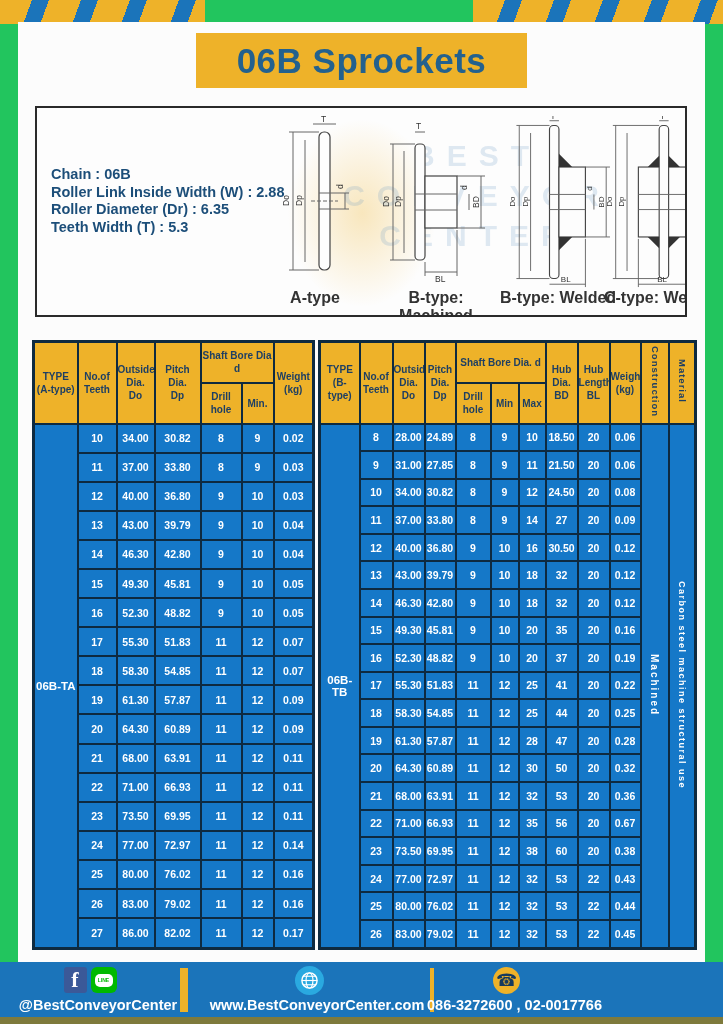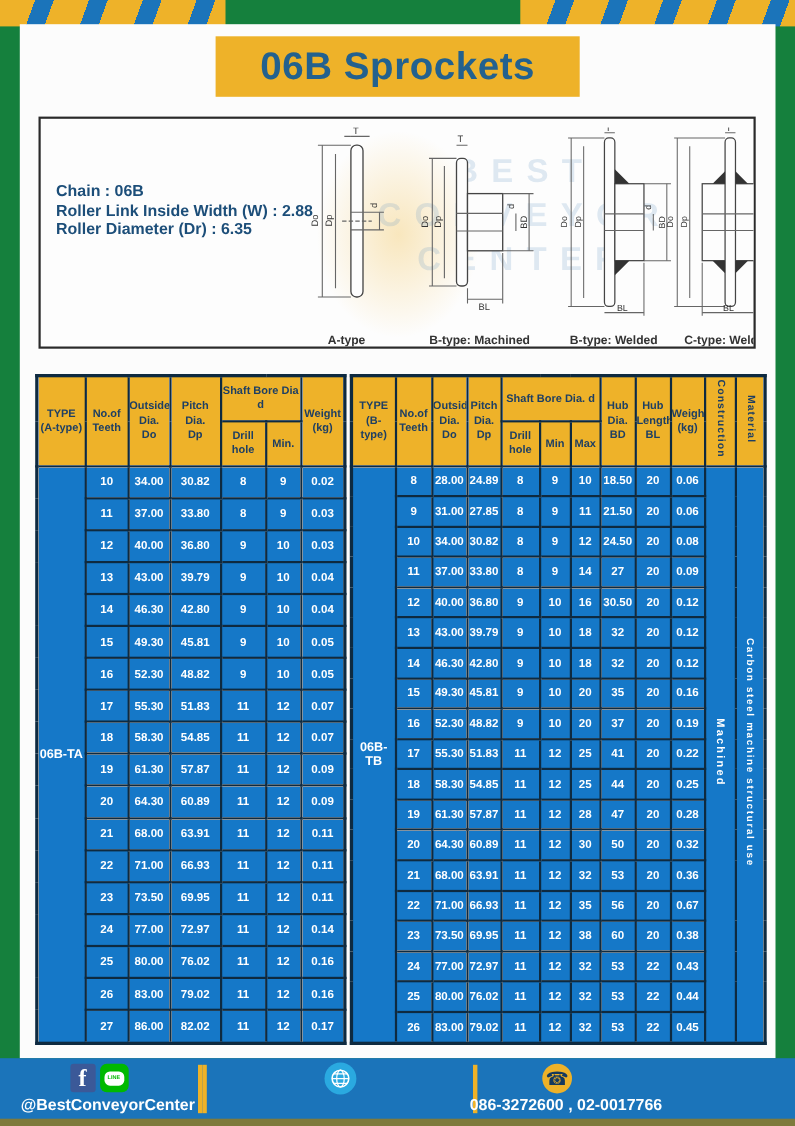--- a/index.html
+++ b/index.html
@@ -1,16 +1,16 @@
 <!DOCTYPE html>
 <html><head>
 <meta charset="utf-8">
 <style>
   html,body{margin:0;padding:0;background:#666;}
-  .page{position:relative;width:723px;height:1024px;background:#15803d;overflow:hidden;
+  .page{position:relative;width:723px;height:1024px;background:#22c55e;overflow:hidden;
         font-family:"Liberation Sans",sans-serif;margin:0 auto;}
   .stripes{position:absolute;top:0;height:24px;}
   .stripes-left{left:0;width:205px;background:repeating-linear-gradient(110deg,#eeb229 0 30px,#1b74ba 30px 46px);}
   .stripes-right{right:0;width:250px;background:repeating-linear-gradient(110deg,#eeb229 0 30px,#1b74ba 30px 46px);}
   .content{position:absolute;left:18px;top:22px;width:687px;height:940px;background:#fcfcfc;}
 
   
   .title-banner{position:absolute;left:178px;top:11px;width:331px;height:55px;background:#eeb229;
         display:flex;align-items:center;justify-content:center;}
   .title-banner h1{margin:0;font-size:35px;letter-spacing:.5px;color:#23618e;font-weight:bold;}
@@ -18,21 +18,21 @@
   
   .spec-panel{position:absolute;left:17px;top:84px;width:652px;height:211px;background:#fdfdfd;
         border:2px solid #2a2a2a;box-sizing:border-box;overflow:hidden;}
   .spec-lines{position:absolute;left:14px;top:58px;color:#1c4e79;font-weight:bold;font-size:14.5px;line-height:17.5px;}
   .watermark{position:absolute;left:250px;top:28px;width:380px;text-align:center;
         color:rgba(100,150,195,.20);font-weight:bold;font-size:30px;letter-spacing:12px;line-height:40px;pointer-events:none;}
   .wm-blob{position:absolute;left:250px;top:10px;width:150px;height:190px;
         background:radial-gradient(ellipse at center,rgba(238,178,41,.30),rgba(238,178,41,0) 70%);pointer-events:none;}
   .diagram{position:absolute;top:8px;text-align:center;}
   .diagram svg{display:block;margin:0 auto;}
-  .diagram .dlabel{font-size:11px;color:#333;font-weight:bold;margin-top:16px;}
+  .diagram .dlabel{font-size:16px;color:#333;font-weight:bold;margin-top:1px;}
   .dg-line{stroke:#666;stroke-width:1;fill:none;}
   .dg-part{stroke:#444;stroke-width:1.2;fill:#fdfdfd;}
   .dg-fill{fill:#333;stroke:none;}
   .dg-txt{font-size:8.5px;fill:#333;font-family:"Liberation Sans",sans-serif;}
 
   
   table{border-collapse:collapse;table-layout:fixed;position:absolute;top:318px;height:610px;}
   .tbl-left{left:14px;width:280px;}
   .tbl-right{left:300px;width:376px;}
   th,td{border:2px solid #0e2a40;padding:0;text-align:center;vertical-align:middle;overflow:hidden;}
@@ -81,20 +81,21 @@
       <div class="watermark">
         <div>BEST</div>
         <div>CONVEYOR</div>
         <div>CENTER</div>
       </div>
 
       <div class="spec-lines">
         <div>Chain  : 06B</div>
         <div>Roller Link Inside Width (W)  :  2.88</div>
         <div>Roller Diameter (Dr)  : 6.35</div>
+        <div>Teeth Width (T)  :  5.3</div>
       </div>
 
       <div class="diagram" style="left:228px;width:100px;">
         <svg width="96" height="172" viewBox="0 0 96 172">
           <line class="dg-line" x1="52" y1="8" x2="63" y2="8"></line>
             <line class="dg-line" x1="46" y1="8" x2="52" y2="8"></line>
             <line class="dg-line" x1="63" y1="8" x2="69" y2="8"></line>
           <text class="dg-txt" x="54" y="6">T</text>
           <rect class="dg-part" x="52" y="16" width="11" height="138" rx="5"></rect>
           <line class="dg-line" x1="52" y1="77" x2="63" y2="77"></line>
@@ -662,20 +663,21 @@
         <div class="icon-round icon-globe">
           <svg width="19" height="19" viewBox="0 0 20 20">
               <circle cx="10" cy="10" r="8" fill="none" stroke="#fff" stroke-width="1.5"></circle>
               <ellipse cx="10" cy="10" rx="3.6" ry="8" fill="none" stroke="#fff" stroke-width="1.2"></ellipse>
               <line x1="2" y1="10" x2="18" y2="10" stroke="#fff" stroke-width="1.2"></line>
               <line x1="3" y1="5.5" x2="17" y2="5.5" stroke="#fff" stroke-width="1.2"></line>
               <line x1="3" y1="14.5" x2="17" y2="14.5" stroke="#fff" stroke-width="1.2"></line>
             </svg>
         </div>
       </div>
+      <div class="f-label">www.BestConveyorCenter.com</div>
     </div>
     <div class="f-div"></div>
     <div class="f-sec" style="width:145px">
       <div class="f-icons">
         <div class="icon-round icon-phone">☎</div>
       </div>
       <div class="f-label">086-3272600 , 02-0017766</div>
     </div>
     <div class="bottom-edge"></div>
   </div>

